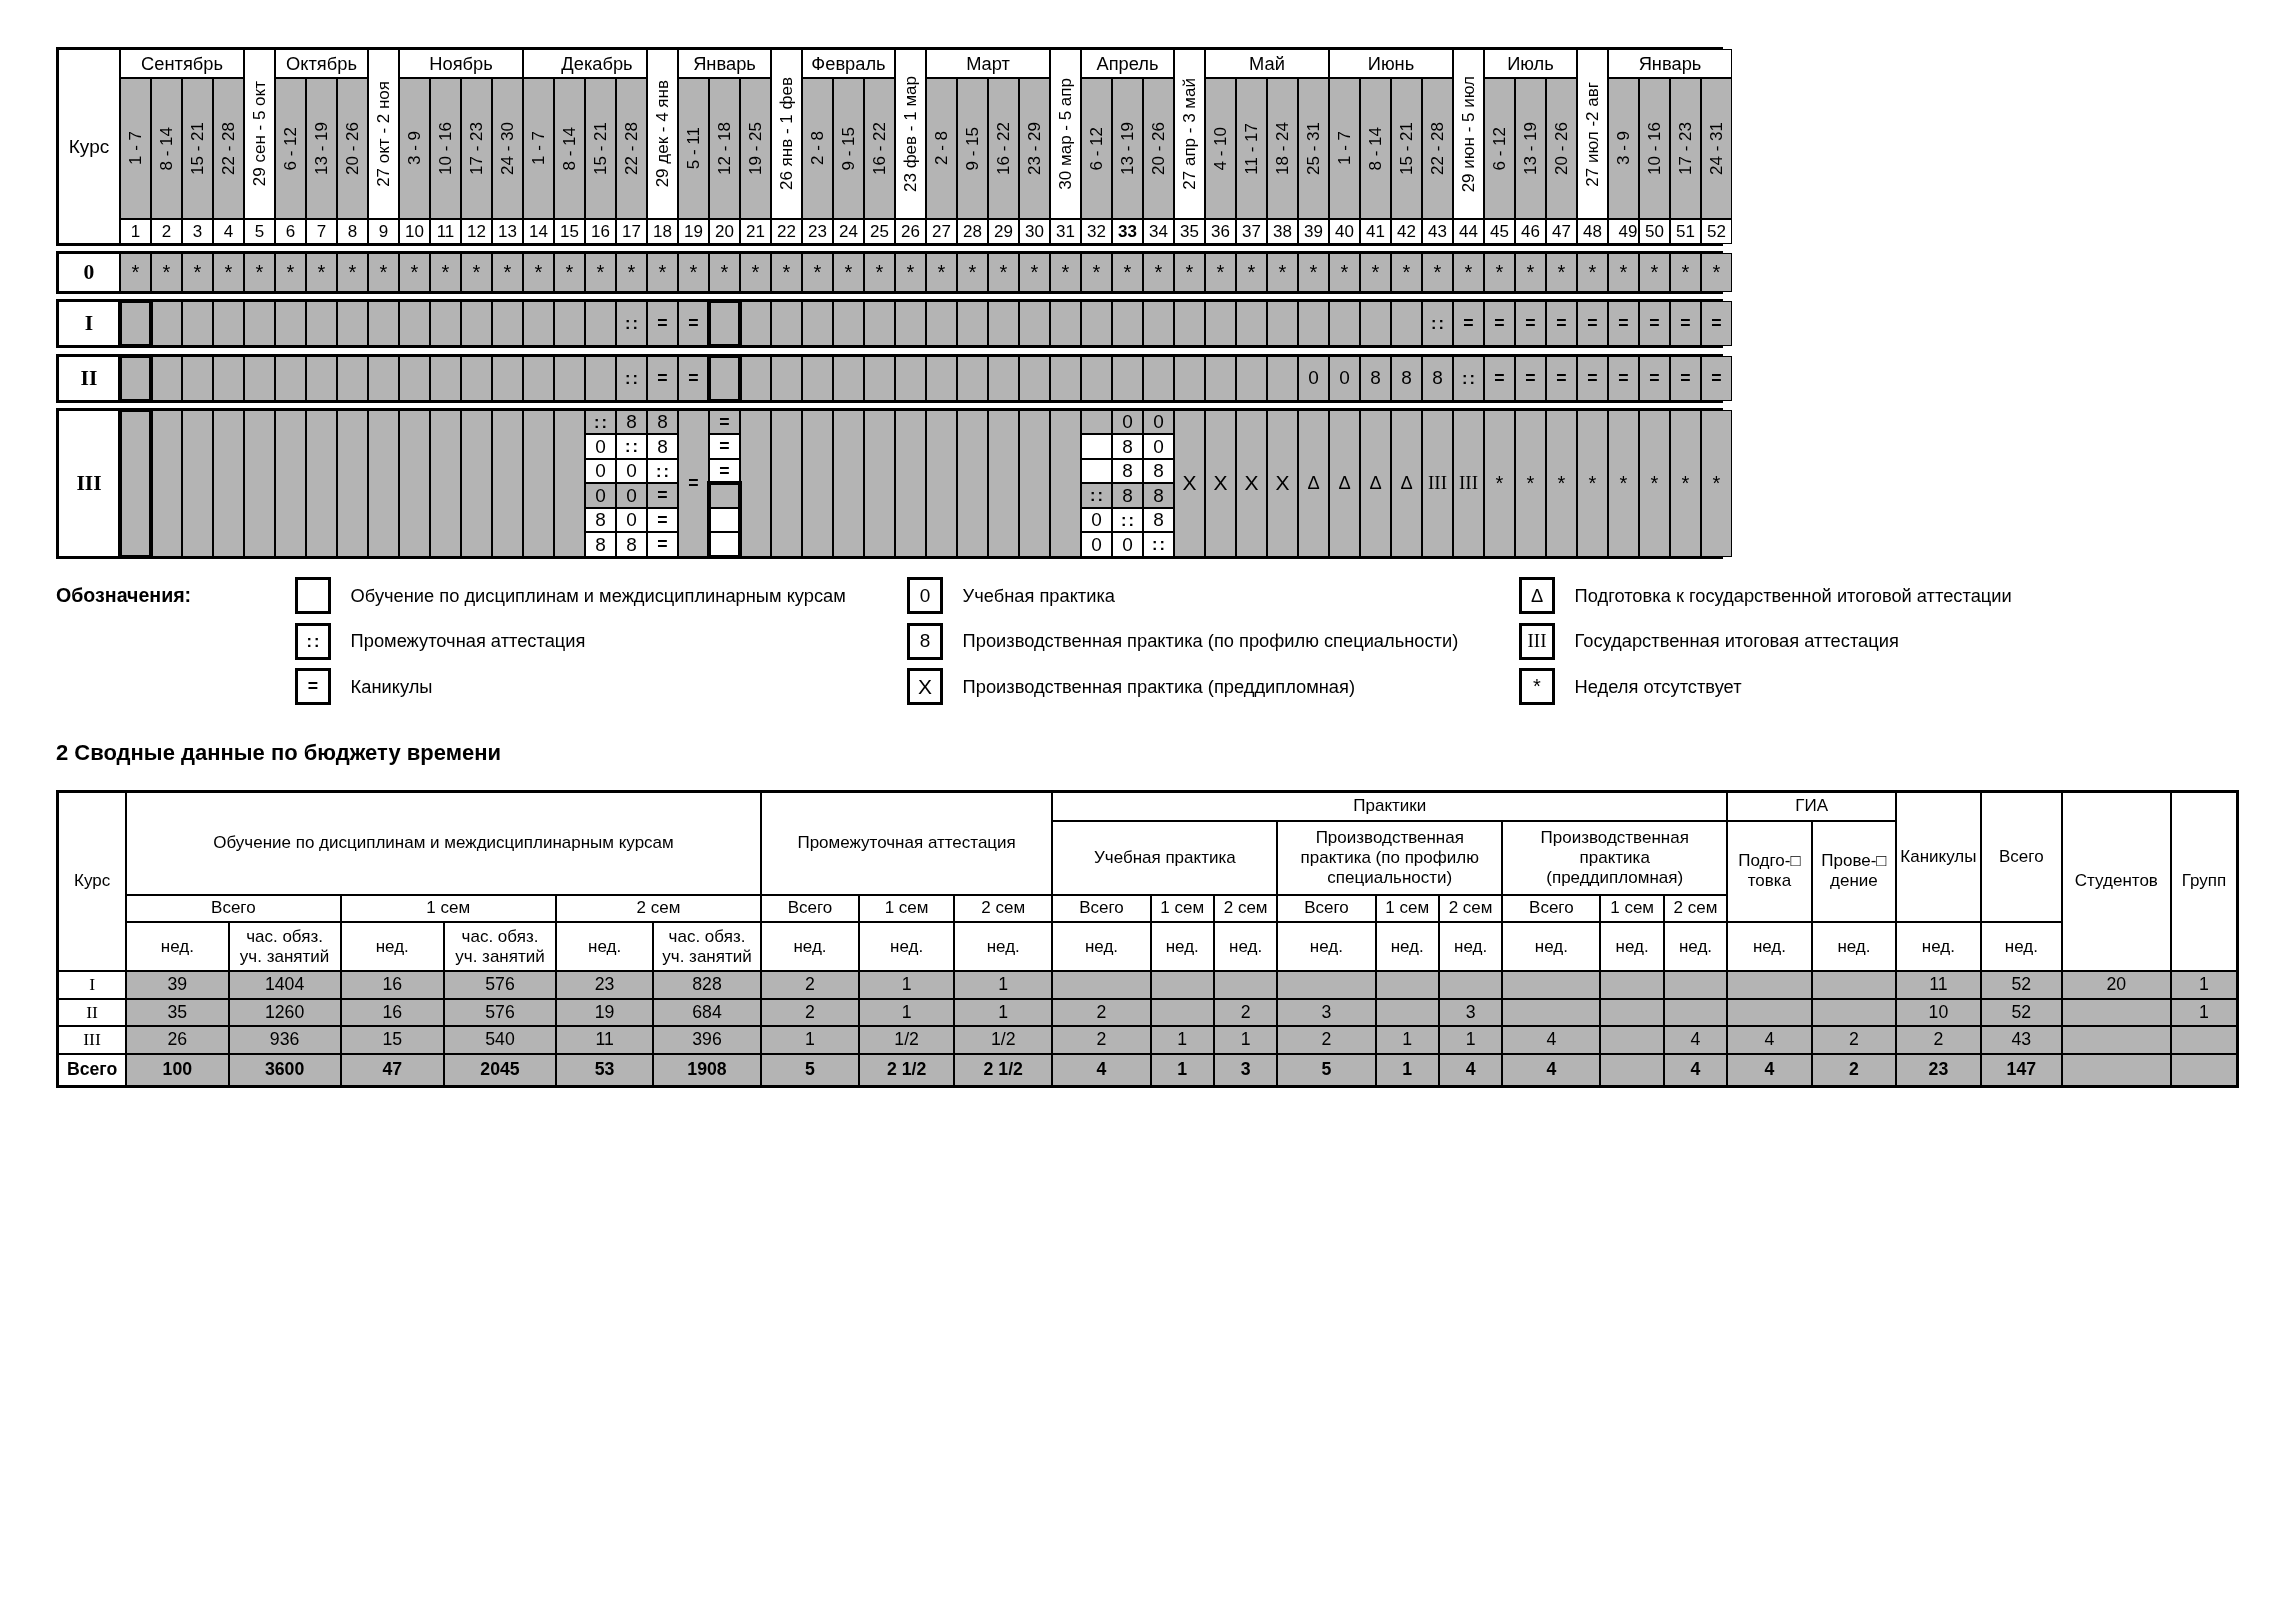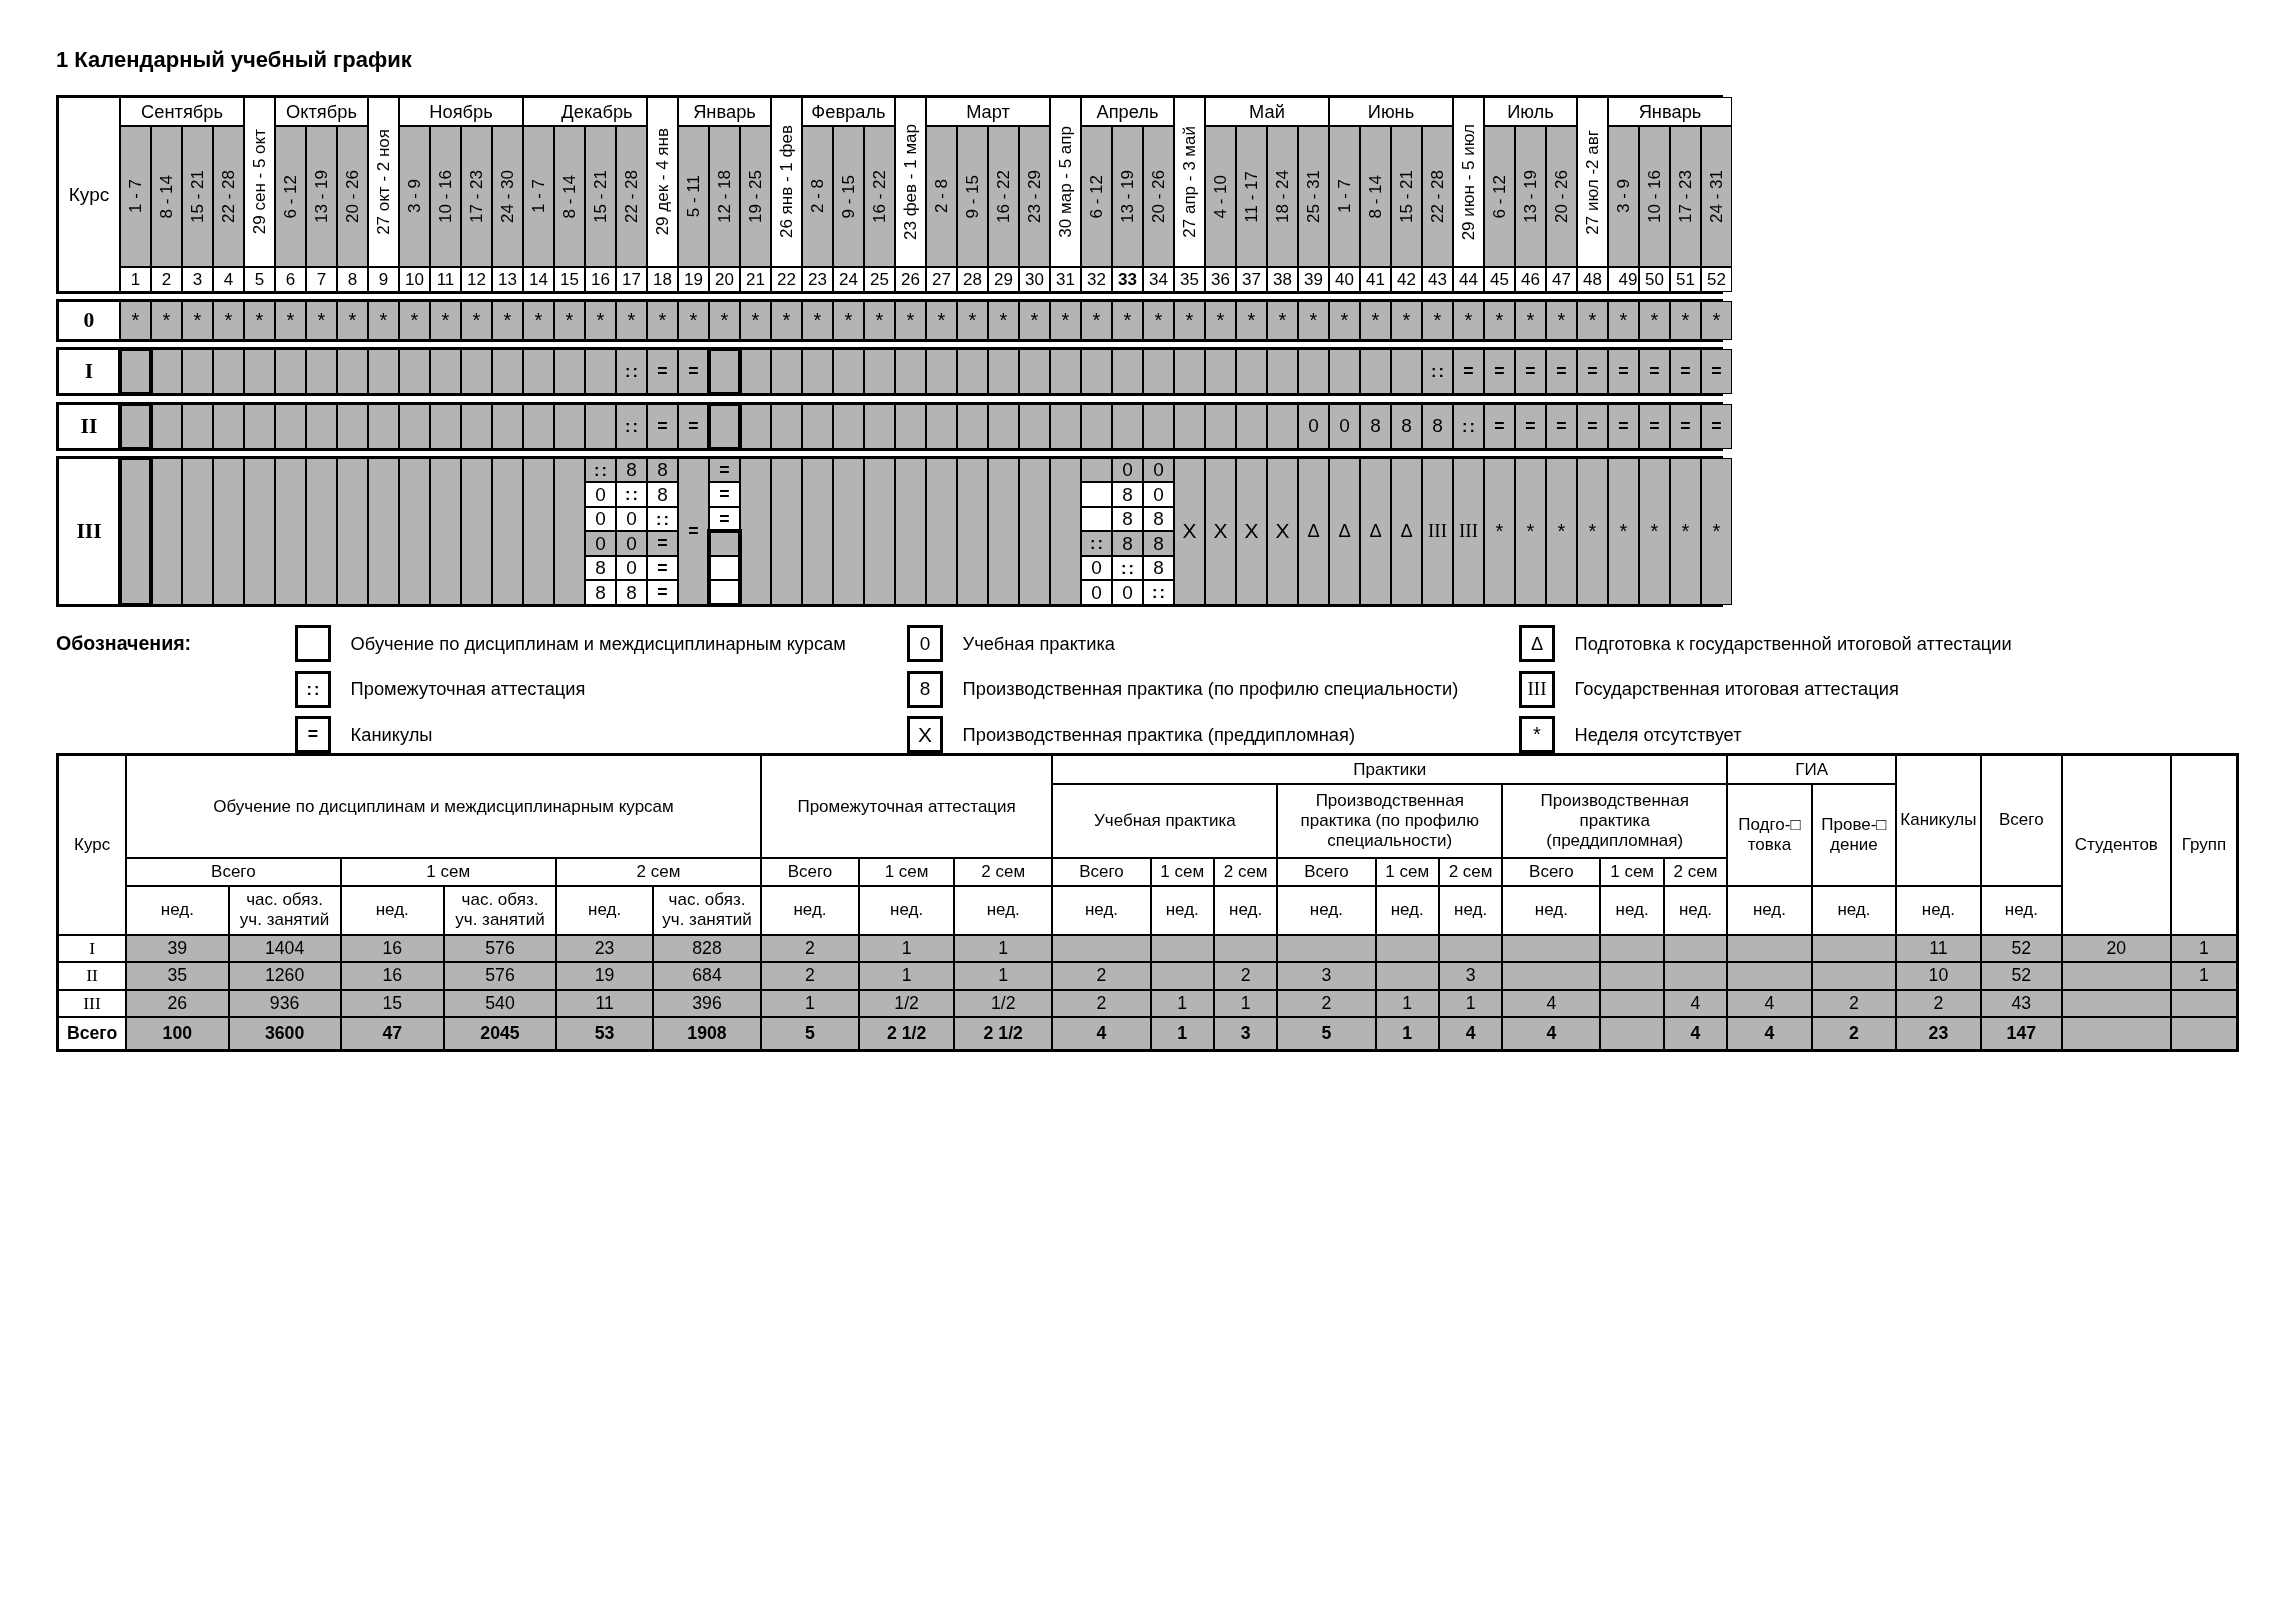--- a/index.html
+++ b/index.html
@@ -48,21 +48,20 @@
   #summary tbody td{background:#b4b4b4;font-size:17.7px;}
   #summary tbody td.lbl{background:#fff;}
   .roman{font-family:"Liberation Serif",serif;font-size:18.3px;}
   #summary tbody tr.bold td{font-weight:bold;}
 </style>
 </head>
 <body>
 
 <div class="sheet">
 
-  <div class="doc-title">1 Календарный учебный график</div>
 
   <div id="calendar">
       <div class="cal-band" style="grid-template-rows: 29px 141px 25px;">
         <div class="c head-label" style="grid-area: 1 / 1 / 4 / 2;">Курс</div>
         <div class="c month" style="grid-area: 1 / 2 / auto / span 4;">Сентябрь</div>
         <div class="c month" style="grid-area: 1 / 7 / auto / span 3;">Октябрь</div>
         <div class="c month" style="grid-area: 1 / 11 / auto / span 4;">Ноябрь</div>
         <div class="c month" style="grid-area: 1 / 15 / auto / span 4; padding-left: 24px;">Декабрь</div>
         <div class="c month" style="grid-area: 1 / 20 / auto / span 3;">Январь</div>
         <div class="c month" style="grid-area: 1 / 24 / auto / span 3;">Февраль</div>
@@ -601,20 +600,21 @@
           <div class="legend-item">
             <div class="legend-box">
               <div class="m-ast">*</div>
             </div>
             <div class="legend-text">Неделя отсутствует</div>
           </div>
         </div>
       </div>
   </div>
 
+  <div class="doc-title t2">2 Сводные данные по бюджету времени</div>
 
   <table id="summary">
     <colgroup>
       <col style="width:65px">
         <col style="width:97px">
         <col style="width:106px">
         <col style="width:98px">
         <col style="width:106px">
         <col style="width:92px">
         <col style="width:102px">

